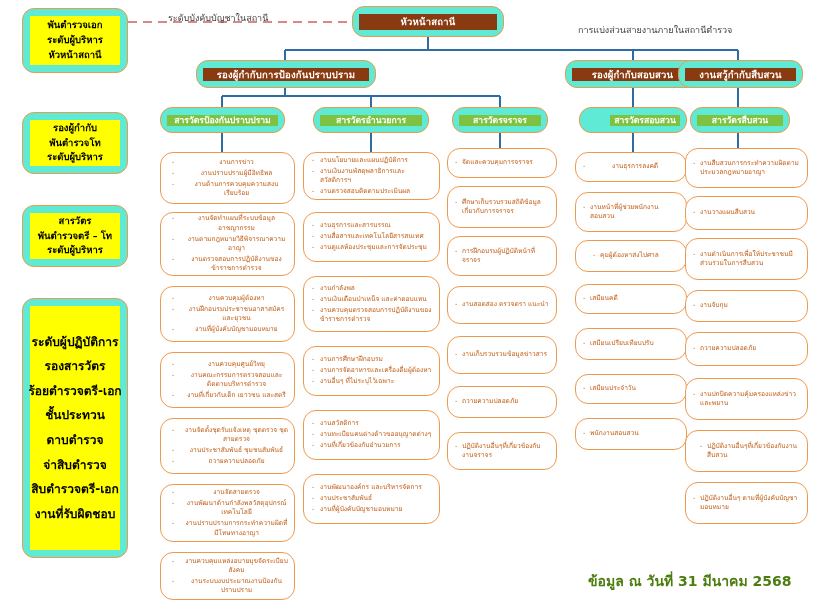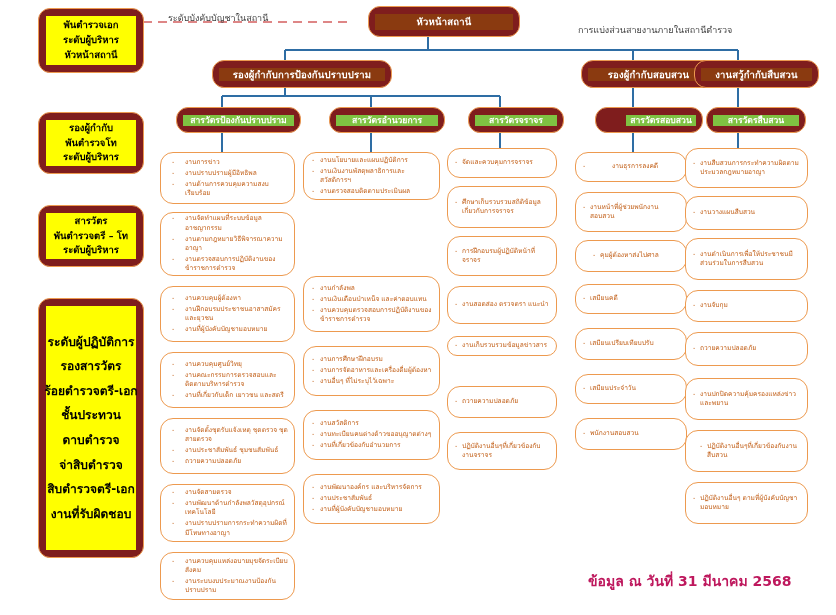--- a/index.html
+++ b/index.html
@@ -13,22 +13,22 @@
   }
   .canvas{position:absolute;left:0;top:0;width:836px;height:615px;}
   svg.wires{position:absolute;left:0;top:0;width:836px;height:615px;pointer-events:none;}
 
   
   .shell{
     position:absolute;
     box-sizing:border-box;
     border:1.6px solid #ed9a4f;
     border-radius:12px;
-    background:#7f1d1d;
-    display:flex;align-items:center;justify-content:center;margin-left:16px;
+    background:#5eead4;
+    display:flex;align-items:center;justify-content:center;
   }
 
   
   .legend-inner{
     background:#ffff00;
     width:calc(100% - 14px);
     height:calc(100% - 14px);
     display:flex;flex-direction:column;
     align-items:center;justify-content:center;
     text-align:center;
@@ -79,36 +79,36 @@
     position:relative;
     padding-left:9px;
   }
   .task li:last-child{margin-bottom:0;}
   .task li::before{
     content:"-";
     position:absolute;left:1px;top:0;
     color:#c05b12;
   }
   
-  .task.gutter li{padding-left:17px;}
+  .task.gutter li{padding-left:17px;text-align:center;}
   .task.gutter li::before{left:4px;}
   
   .task.tight li{padding-left:7px;}
   .task.tight li::before{left:0px;}
 
   
   .caption{
     position:absolute;
     color:#3b3b3b;
     font-size:9px;
     white-space:nowrap;
   }
   .footnote{
     position:absolute;
-    color:#be185d;
+    color:#4d7c0f;
     font-size:14px;
     font-weight:700;
     white-space:nowrap;
   }
 </style>
 </head>
 <body>
 
 <div class="canvas">
 
@@ -264,20 +264,27 @@
     </ul>
   </div>
 
   <div class="task" style="left:303px;top:152px;width:137px;height:48px;">
     <ul>
       <li>งานนโยบายและแผนปฏิบัติการ</li>
       <li>งานเงินงานพัสดุพลาธิการและสวัสดิการฯ</li>
       <li>งานตรวจสอบติดตามประเมินผล</li>
     </ul>
   </div>
+  <div class="task" style="left:303px;top:212px;width:137px;height:50px;">
+    <ul>
+      <li>งานธุรการและสารบรรณ</li>
+      <li>งานสื่อสารและเทคโนโลยีสารสนเทศ</li>
+      <li>งานดูแลห้องประชุมและการจัดประชุม</li>
+    </ul>
+  </div>
   <div class="task" style="left:303px;top:276px;width:137px;height:56px;">
     <ul>
       <li>งานกำลังพล</li>
       <li>งานเงินเดือนบำเหน็จ และค่าตอบแทน</li>
       <li>งานควบคุมตรวจสอบการปฏิบัติงานของข้าราชการตำรวจ</li>
     </ul>
   </div>
   <div class="task" style="left:303px;top:346px;width:137px;height:50px;">
     <ul>
       <li>งานการศึกษาฝึกอบรม</li>
@@ -313,21 +320,21 @@
   <div class="task tight" style="left:447px;top:236px;width:110px;height:40px;">
     <ul>
       <li>การฝึกอบรมผู้ปฏิบัติหน้าที่จราจร</li>
     </ul>
   </div>
   <div class="task tight" style="left:447px;top:286px;width:110px;height:38px;">
     <ul>
       <li>งานสอดส่อง ตรวจตรา แนะนำ</li>
     </ul>
   </div>
-  <div class="task tight" style="left:447px;top:336px;width:110px;height:20px;">
+  <div class="task tight" style="left:447px;top:336px;width:110px;height:38px;">
     <ul>
       <li>งานเก็บรวบรวมข้อมูลข่าวสาร</li>
     </ul>
   </div>
   <div class="task tight" style="left:447px;top:386px;width:110px;height:32px;">
     <ul>
       <li>ถวายความปลอดภัย</li>
     </ul>
   </div>
   <div class="task tight" style="left:447px;top:432px;width:110px;height:38px;">

